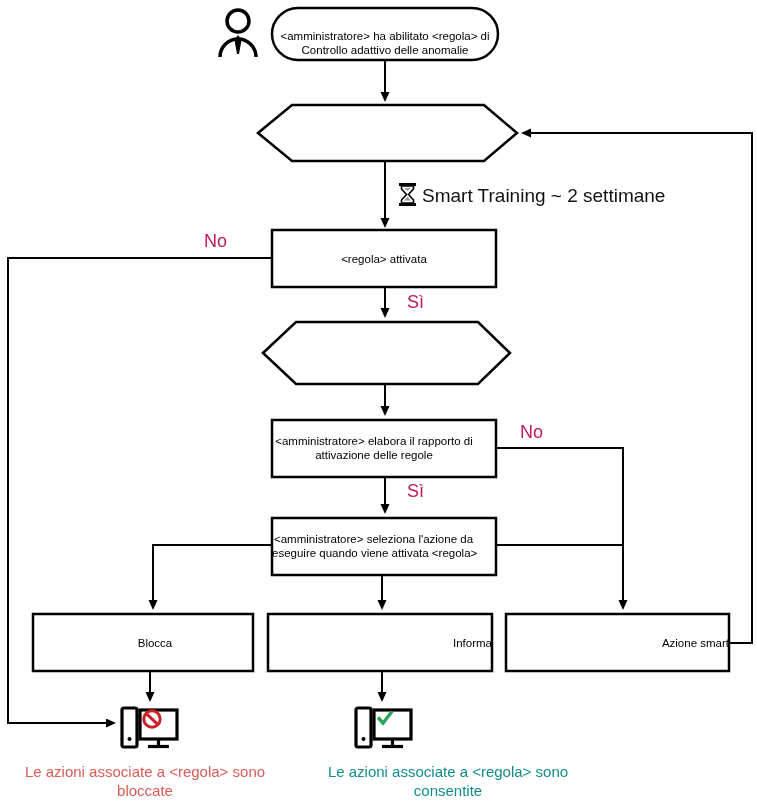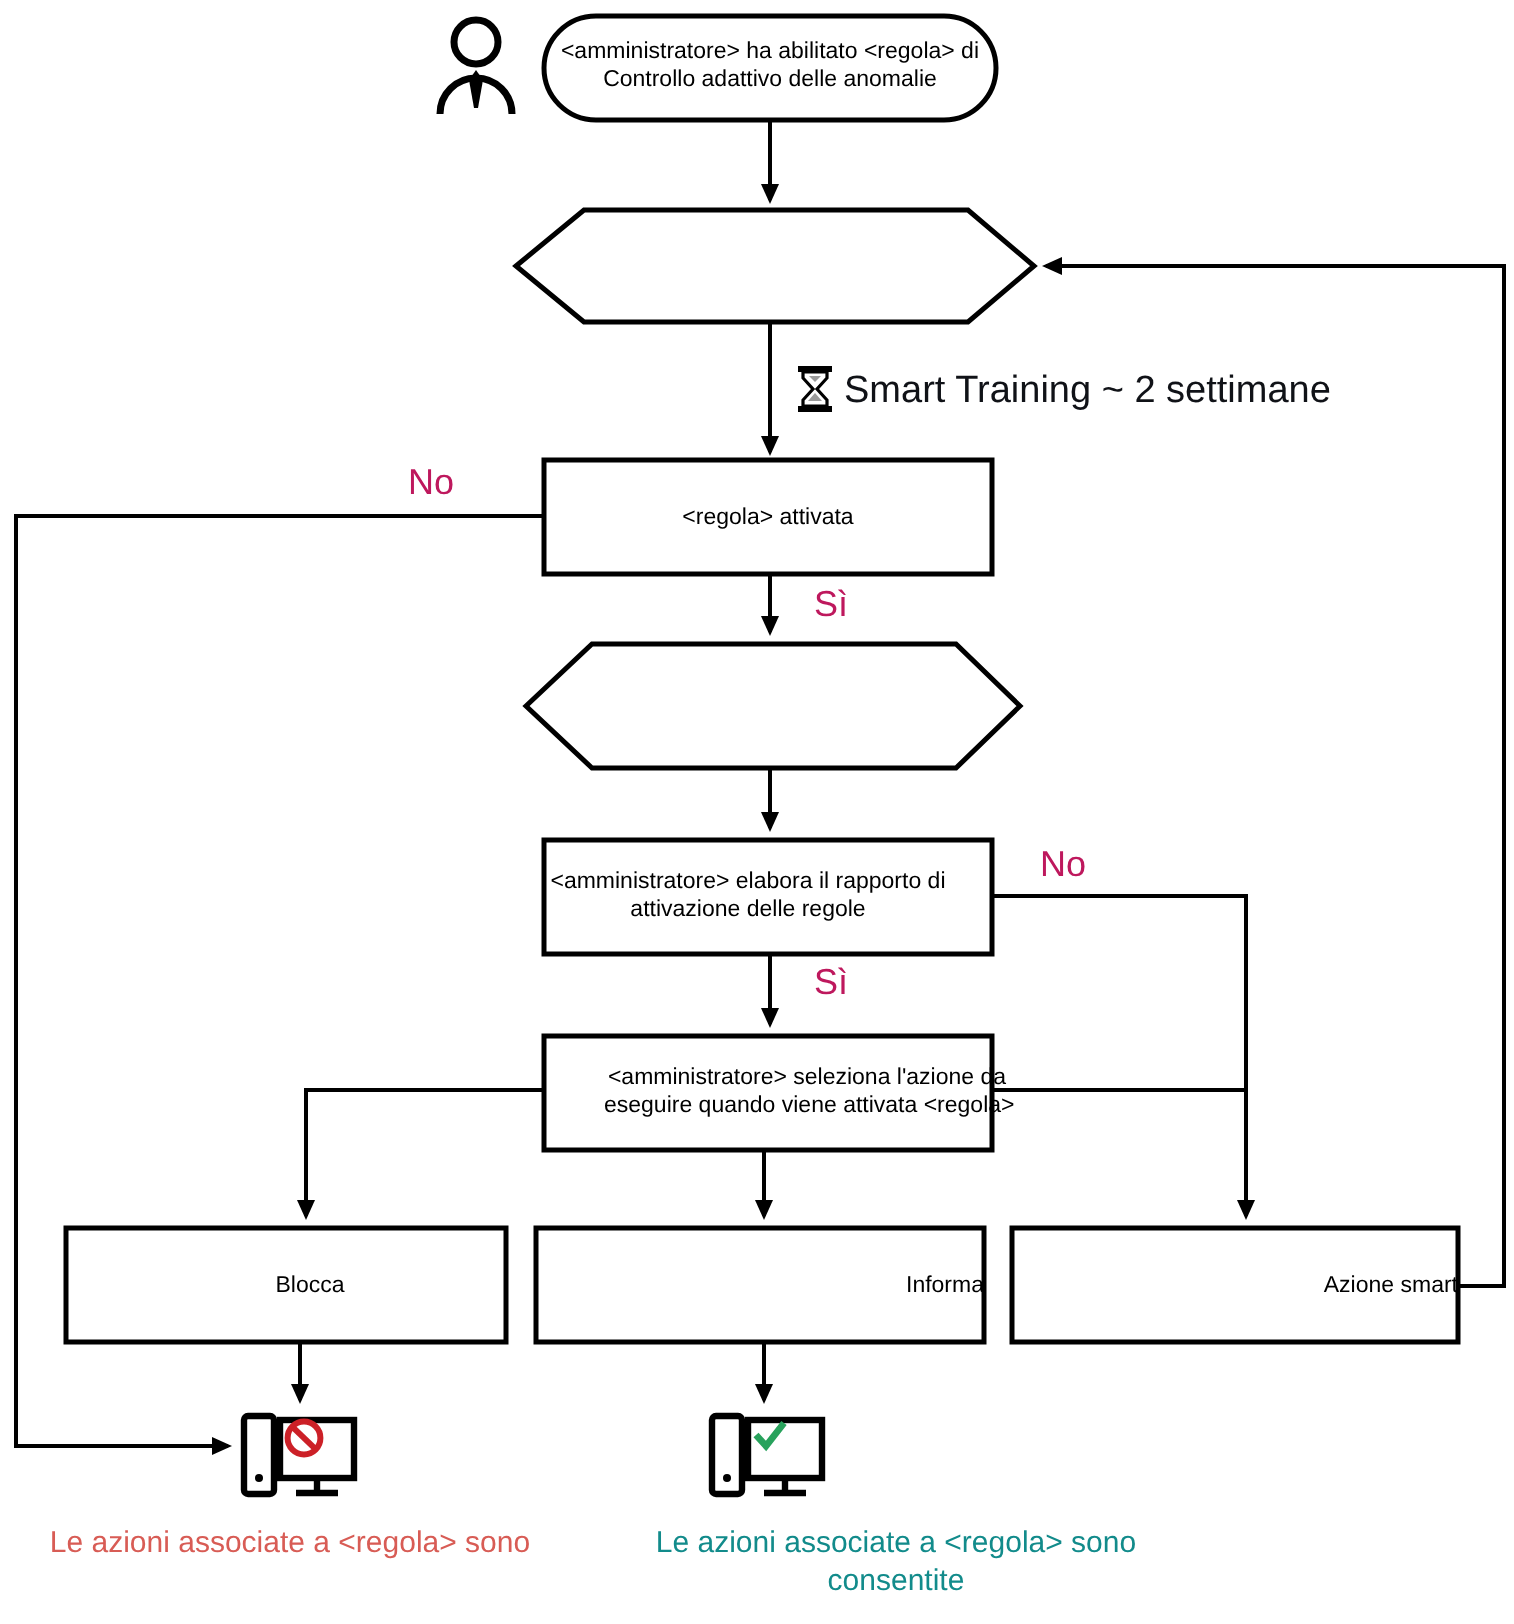--- a/index.html
+++ b/index.html
@@ -125,21 +125,21 @@
       <circle cx="11.5" cy="35" r="2" fill="#000"></circle>
       <rect x="22" y="6" width="37" height="29" fill="#fff" stroke="#000" stroke-width="3.2"></rect>
       <line x1="40.5" y1="35" x2="40.5" y2="41" stroke="#000" stroke-width="3.2"></line>
       <line x1="30" y1="42.5" x2="51" y2="42.5" stroke="#000" stroke-width="3.2"></line>
       <g>
         <polyline points="26,13.5 31,19 40,7.5" fill="none" stroke="#28a25c" stroke-width="3.4"></polyline>
       </g>
     </g>
   </svg>
 
-  <div class="txt" style="left:272px;top:19px;width:226px;">
+  <div class="txt" style="left:272px;top:29px;width:226px;">
     <div class="ln">&lt;amministratore&gt; ha abilitato &lt;regola&gt; di</div>
     <div class="ln">Controllo adattivo delle anomalie</div>
   </div>
 
 
   <div class="timer-label" style="left:422px;top:185px;">Smart Training ~ 2 settimane</div>
 
   <div class="branch-label" style="left:204px;top:231px;">No</div>
 
   <div class="txt" style="left:272px;top:252px;width:224px;">
@@ -151,37 +151,38 @@
 
   <div class="txt" style="left:272px;top:434px;width:204px;">
     <div class="ln">&lt;amministratore&gt; elabora il rapporto di</div>
     <div class="ln">attivazione delle regole</div>
   </div>
 
   <div class="branch-label" style="left:520px;top:422px;">No</div>
 
   <div class="branch-label" style="left:407px;top:481px;">Sì</div>
 
-  <div class="txt" style="left:272px;top:532px;width:203px;margin-left:30px;">
+  <div class="txt" style="left:272px;top:532px;width:203px;">
     <div class="ln">&lt;amministratore&gt; seleziona l'azione da</div>
     <div class="ln">eseguire quando viene attivata &lt;regola&gt;</div>
   </div>
 
   <div class="txt" style="left:33px;top:636px;width:244px;">
     <div class="ln">Blocca</div>
   </div>
   <div class="txt" style="left:268px;top:636px;width:224px;text-align:right;">
     <div class="ln">Informa</div>
   </div>
   <div class="txt" style="left:506px;top:636px;width:223px;text-align:right;">
     <div class="ln">Azione smart</div>
   </div>
 
   <div class="caption caption-blocked" style="left:0px;top:762px;width:290px;">
     <div class="ln">Le azioni associate a &lt;regola&gt; sono</div>
+    <div class="ln">bloccate</div>
   </div>
 
   <div class="caption caption-allowed" style="left:303px;top:762px;width:290px;">
     <div class="ln">Le azioni associate a &lt;regola&gt; sono</div>
     <div class="ln">consentite</div>
   </div>
 
 </div>
 
 </body></html>

